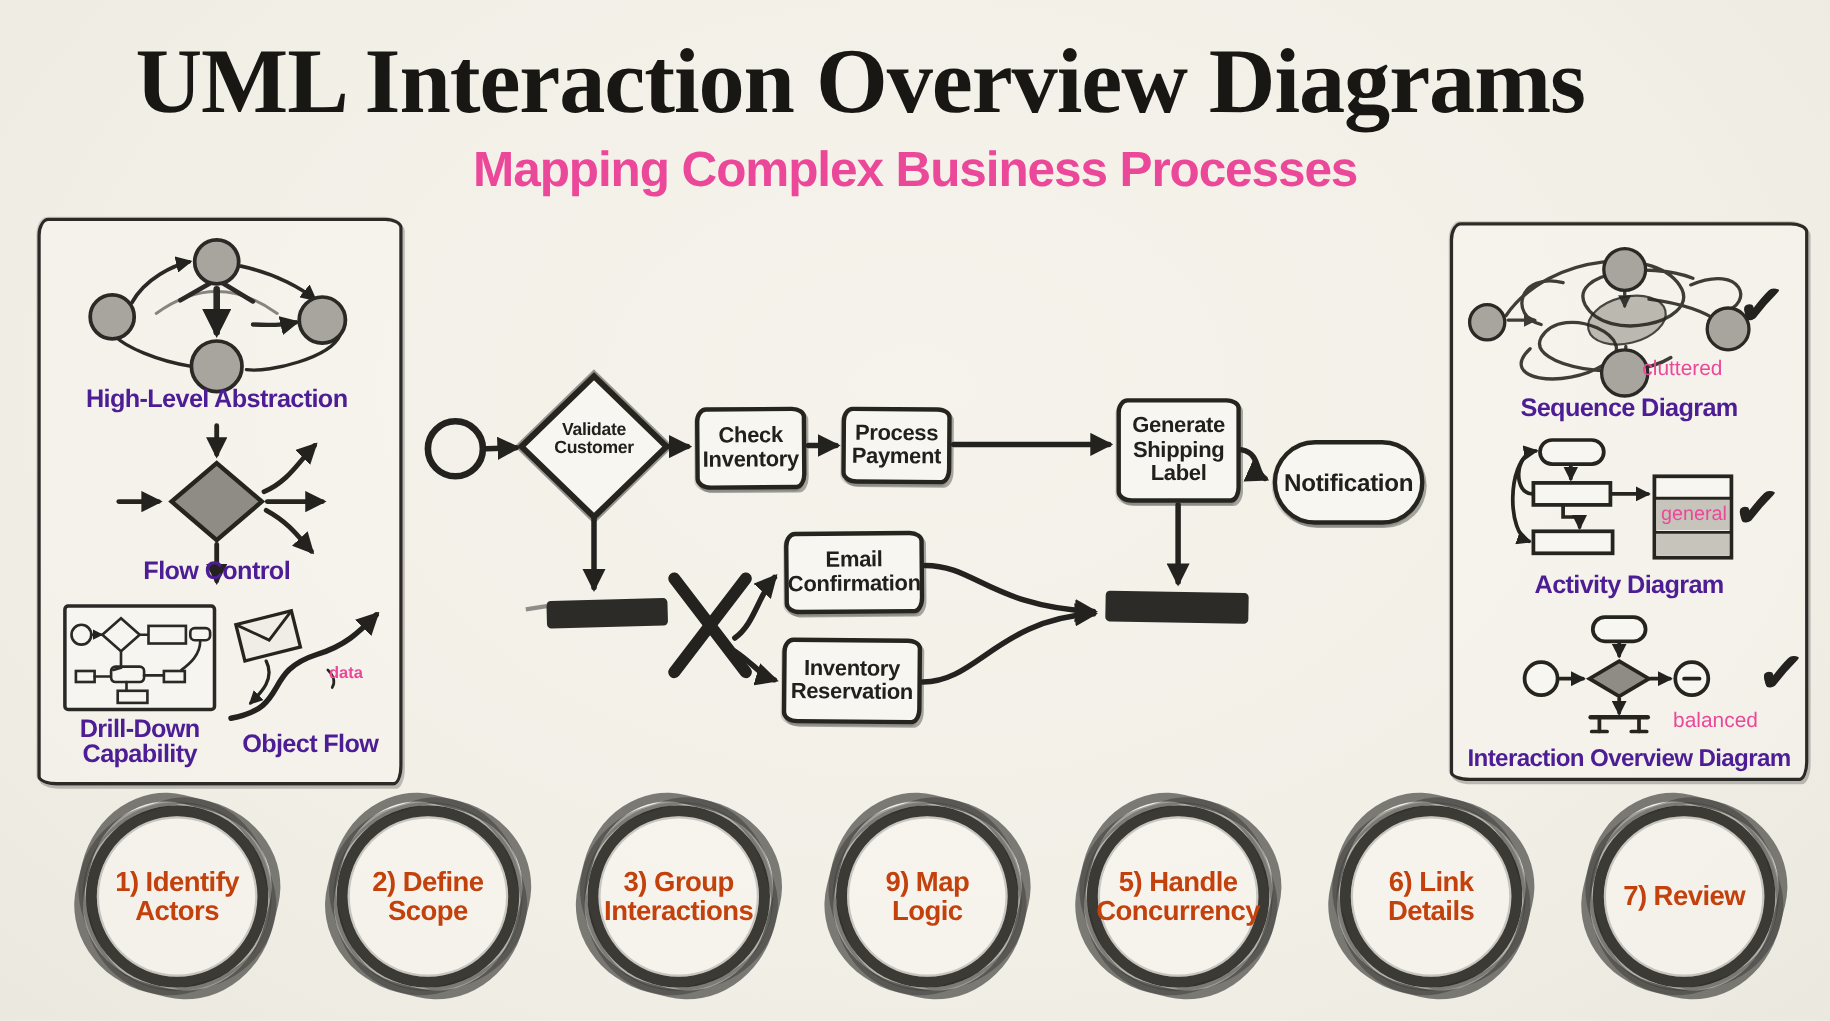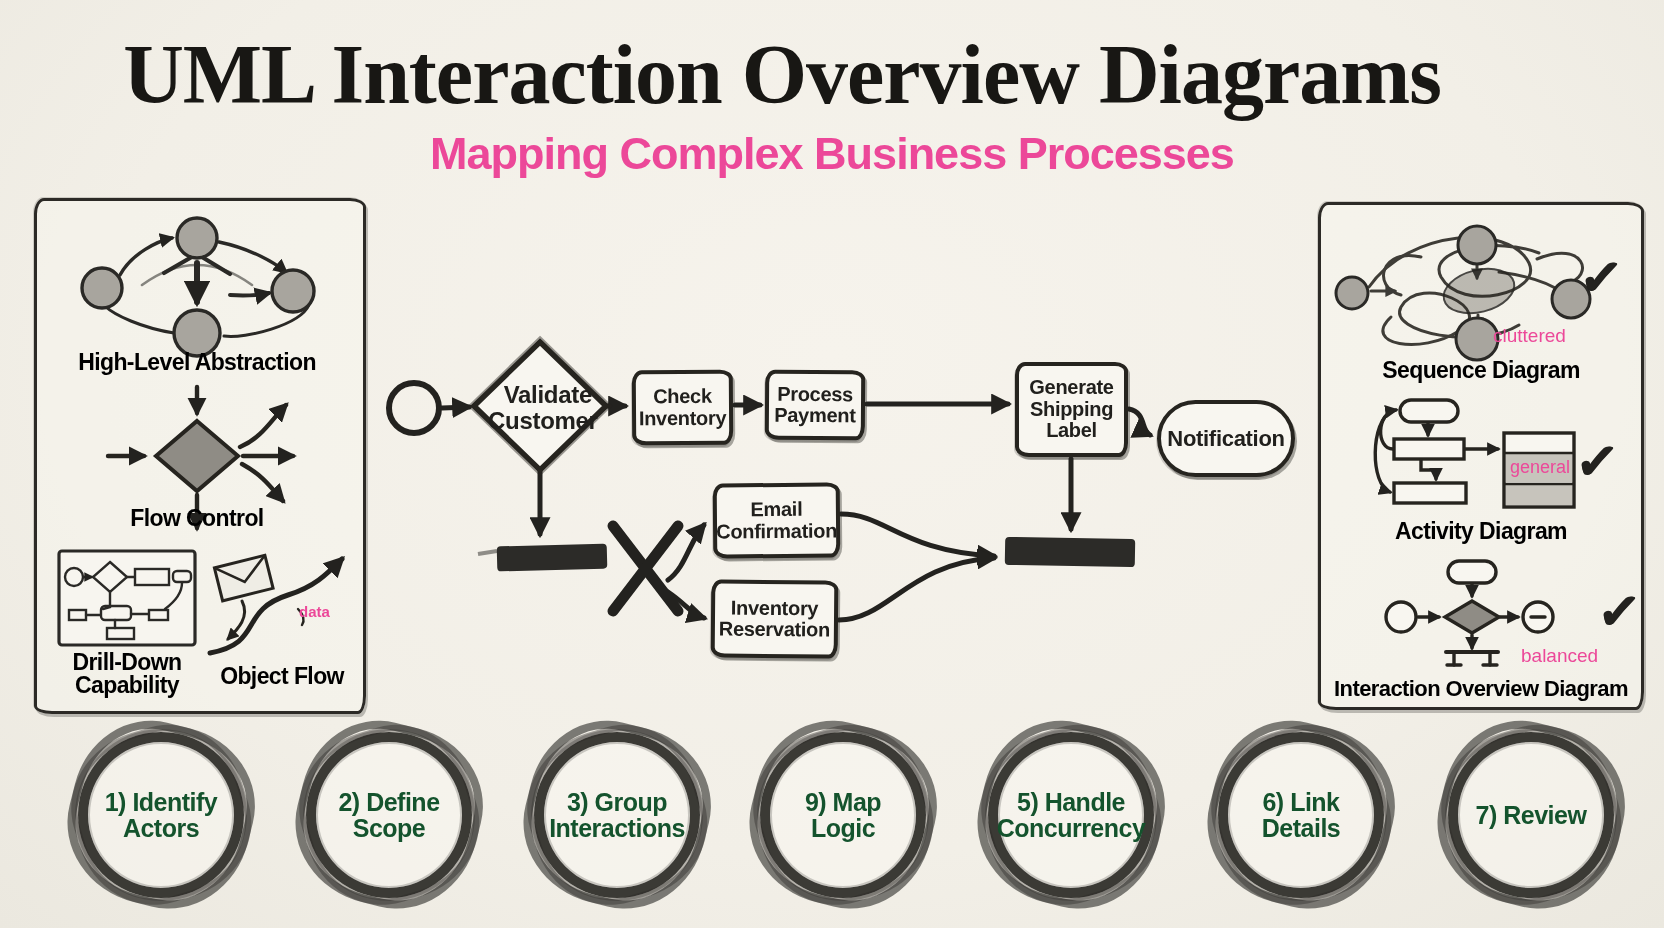--- a/index.html
+++ b/index.html
@@ -21,60 +21,60 @@
   
   .panel{
     position:absolute;border:3px solid #2c2a26;background:rgba(250,248,242,.35);
     border-radius:10px 16px 8px 18px / 16px 9px 18px 8px;
     box-shadow:2px 3px 0 rgba(44,42,38,.28), -1px -1px 0 rgba(44,42,38,.18);
   }
   #left-panel{left:34px;top:198px;width:326px;height:510px;}
   #right-panel{left:1318px;top:202px;width:320px;height:502px;}
   .plabel{
     position:absolute;font-weight:bold;font-size:23px;letter-spacing:-0.6px;
-    text-align:center;color:#000000;line-height:1.02;
+    text-align:center;color:#4c1d95;line-height:1.02;
   }
   .hand{position:absolute;font-size:19px;color:#ec4899;letter-spacing:0;}
   .check{
     position:absolute;font-size:52px;font-weight:bold;color:#23221f;
     transform:rotate(5deg);text-shadow:1.6px 0 0 #23221f, 0 1px 0 #23221f;
   }
   
   .node{
     position:absolute;background:#f8f6f0;border:4px solid #26241f;
     display:flex;align-items:center;justify-content:center;text-align:center;
     font-weight:bold;font-size:20px;line-height:1.07;letter-spacing:-0.3px;
     border-radius:10px 13px 9px 14px / 13px 9px 14px 10px;
     box-shadow:2px 3px 0 rgba(38,36,31,.38), -1px 2px 0 rgba(38,36,31,.18);
   }
   .node.pill{border-radius:40px;}
   .diamond-text{
-    position:absolute;font-weight:bold;font-size:24px;line-height:1.08;
-    text-align:right;letter-spacing:-0.3px;
+    position:absolute;font-weight:bold;font-size:16px;line-height:1.08;
+    text-align:center;letter-spacing:-0.3px;
   }
   svg{position:absolute;overflow:visible;}
   
   .badge{
     position:absolute;top:732px;width:146px;height:146px;border-radius:50%;
     border:10px solid rgba(42,41,38,.92);
     box-shadow:0 0 0 3px rgba(42,41,38,.30), inset 0 0 0 2px rgba(42,41,38,.22);
     display:flex;align-items:center;justify-content:center;text-align:center;
     background:rgba(250,248,242,.5);
   }
   .badge::before{
     content:"";position:absolute;inset:-18px;border:8px solid rgba(42,41,38,.60);
     border-radius:41% 46% 43% 47% / 45% 42% 47% 43%;transform:rotate(14deg);
   }
   .badge::after{
     content:"";position:absolute;inset:-14px;border:6px solid rgba(42,41,38,.40);
     border-radius:47% 42% 46% 43% / 43% 47% 42% 46%;transform:rotate(-17deg);
   }
   .badge-label{
     white-space:pre-line;font-weight:bold;font-size:25px;line-height:1.06;
-    letter-spacing:-0.5px;color:#14532d;position:relative;z-index:2;
+    letter-spacing:-0.5px;color:#c2410c;position:relative;z-index:2;
   }
 </style>
 </head>
 <body>
 
 <div class="title">UML Interaction Overview Diagrams</div>
 <div class="subtitle">Mapping Complex Business Processes</div>
 
 <div id="left-panel" class="panel">
 

